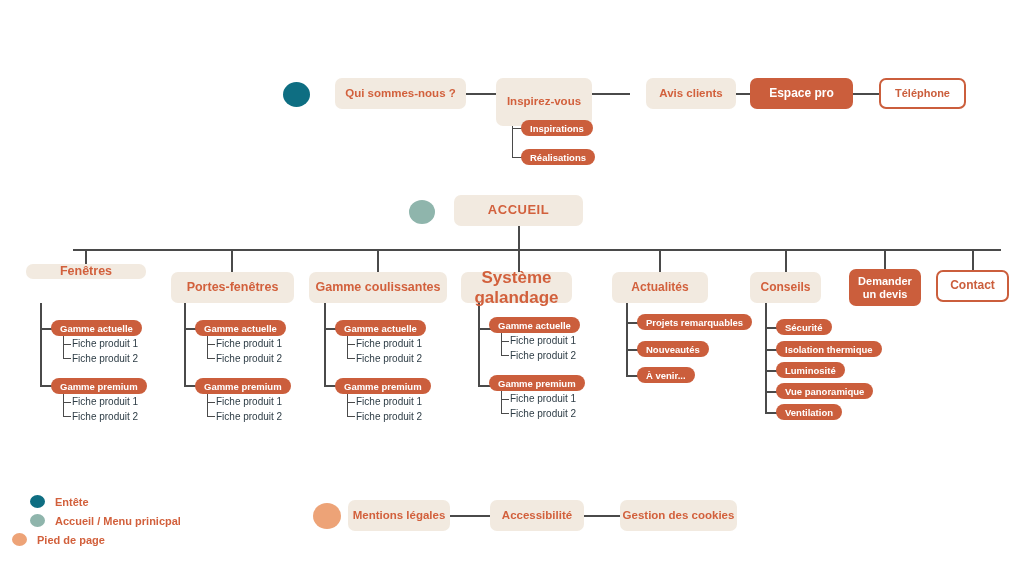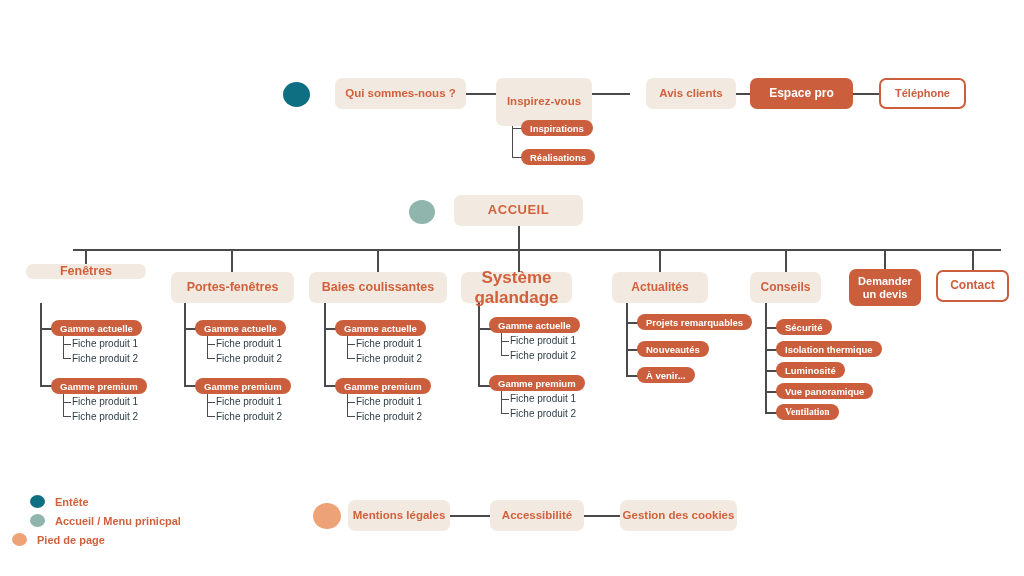--- a/index.html
+++ b/index.html
@@ -117,21 +117,21 @@
   <div class="vline" style="left:518px;top:249px;height:23px;"></div>
   <div class="vline" style="left:659px;top:249px;height:23px;"></div>
   <div class="vline" style="left:785px;top:249px;height:23px;"></div>
   <div class="vline" style="left:884px;top:249px;height:20px;"></div>
   <div class="vline" style="left:972px;top:249px;height:21px;"></div>
 
   <div class="node beige" style="left:26px;top:264px;width:120px;height:15px;font-size:12.5px;">Fenêtres</div>
 
   <div class="node beige" style="left:171px;top:272px;width:123px;height:31px;font-size:12.5px;">Portes-fenêtres</div>
 
-  <div class="node beige" style="left:309px;top:272px;width:138px;height:31px;font-size:12.5px;">Baies coulissantes</div>
+  <div class="node beige" style="left:309px;top:272px;width:138px;height:31px;font-size:12.5px;">Gamme coulissantes</div>
 
   <div class="node beige" style="left:461px;top:272px;width:111px;height:31px;font-size:17px;">Système galandage</div>
 
   <div class="node beige" style="left:612px;top:272px;width:96px;height:31px;font-size:12px;">Actualités</div>
 
   <div class="node beige" style="left:750px;top:272px;width:71px;height:31px;font-size:12px;">Conseils</div>
 
   <div class="node solid" style="left:849px;top:269px;width:72px;height:37px;font-size:11px;flex-direction:column;">
     <span>Demander</span>
     <span>un devis</span>
@@ -214,21 +214,21 @@
   <div class="vline" style="left:765px;top:303px;height:110px;"></div>
   <div class="hline" style="left:765px;top:327px;width:14px;"></div>
   <div class="hline" style="left:765px;top:349px;width:14px;"></div>
   <div class="hline" style="left:765px;top:370px;width:14px;"></div>
   <div class="hline" style="left:765px;top:391px;width:14px;"></div>
   <div class="hline" style="left:765px;top:412px;width:14px;"></div>
   <div class="pill" style="left:776px;top:319px;">Sécurité</div>
   <div class="pill" style="left:776px;top:341px;">Isolation thermique</div>
   <div class="pill" style="left:776px;top:362px;">Luminosité</div>
   <div class="pill" style="left:776px;top:383px;">Vue panoramique</div>
-  <div class="pill" style="left:776px;top:404px;font-family:Liberation Serif, serif;">Ventilation</div>
+  <div class="pill" style="left:776px;top:404px;">Ventilation</div>
 
   <div class="legend-row" style="left:30px;top:495px;">
     <span class="legend-dot" style="background:#0E6E82;"></span>
     <span class="legend-label">Entête</span>
   </div>
   <div class="legend-row" style="left:30px;top:514px;">
     <span class="legend-dot" style="background:#8FB5AC;"></span>
     <span class="legend-label">Accueil / Menu prinicpal</span>
   </div>
   <div class="legend-row" style="left:12px;top:533px;align-items:flex-end;">

